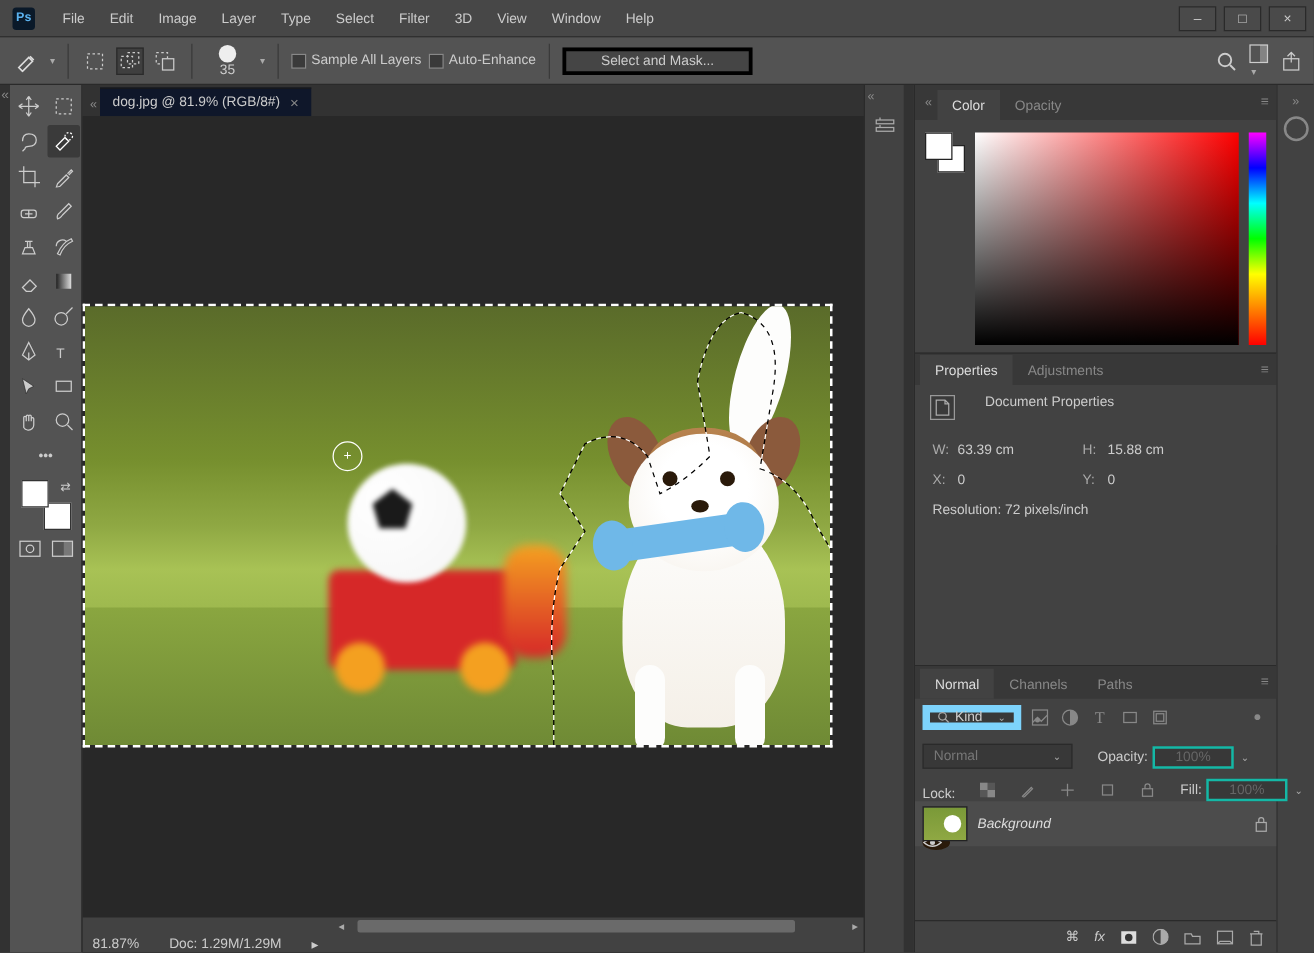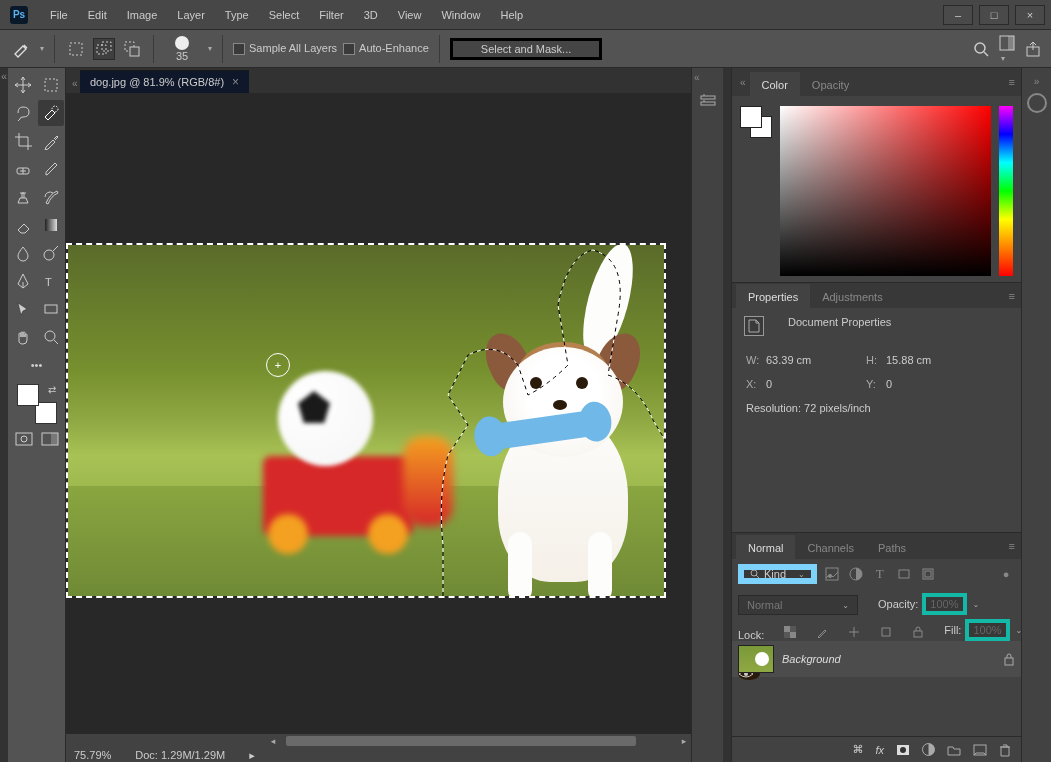--- a/index.html
+++ b/index.html
@@ -88,21 +88,21 @@
   .pheader{display:flex;align-items:flex-start;gap:24px;padding:8px 12px;font-size:12px;color:#ddd}
   .doc-icon{width:20px;height:20px;border:1px solid #999;background:#3a3a3a;display:flex;align-items:center;justify-content:center}
   .spacer{flex:1}
   .layers{border-top:1px solid #2a2a2a;background:#424242}
   .lrow1{height:30px;display:flex;align-items:center;padding:0 6px;gap:6px}
   .kind{height:20px;background:#383838;border:6px solid #7dd3fc;padding:0 6px;display:flex;align-items:center;gap:4px}
   .ficon{width:18px;height:18px;display:flex;align-items:center;justify-content:center;color:#888}
   .lrow2{height:26px;display:flex;align-items:flex-end;padding:0 6px;gap:20px;color:#888}
   .blend{height:20px;background:#383838;border:1px solid #2a2a2a;padding:0 8px;display:flex;align-items:center;flex:0 0 120px}
   .opct{display:flex;align-items:center;gap:4px}
-  .opv{background:#383838;border:4px solid #14b8a6;padding:1px 4px;color:#666}
+  .opv{background:#383838;border:2px solid #14b8a6;padding:1px 16px;color:#666}
   .layer{height:36px;background:#4c4c4c;display:flex;align-items:center;padding:0 6px;gap:8px}
   .eye{width:22px;text-align:center}
   .thumb{width:36px;height:28px;border:1px solid #222;background:linear-gradient(#7a9938,#8fa843);position:relative;overflow:hidden}
   .thumb::after{content:"";position:absolute;width:14px;height:14px;background:#fff;border-radius:50%;right:4px;top:6px}
   .layer-name{font-style:italic;color:#ddd}
   .lock-r{margin-left:auto;color:#888}
   .layer-foot{position:absolute;bottom:0;left:0;right:0;height:26px;border-top:1px solid #2a2a2a;display:flex;align-items:center;justify-content:flex-end;gap:12px;padding:0 10px;color:#888}
   .dock{width:30px;background:#424242;border-left:1px solid #2a2a2a;padding-top:8px;display:flex;flex-direction:column;align-items:center}
   .dock .cc{width:20px;height:20px;border:2px solid #888;border-radius:50%}
   svg{display:block}
@@ -385,21 +385,21 @@
           <path d="M375 355 L375 300 Q370 250 380 210 L400 180 L380 150 L400 110 Q430 95 450 120 L460 150 Q480 140 500 120 L490 60 Q500 10 525 5 Q560 15 550 70 L540 130 Q570 140 585 175 L600 200 L600 355 Z" fill="none" stroke="#000" stroke-dasharray="4 4" stroke-dashoffset="4" stroke-width="1"></path>
         </svg>
       </div>
       <div class="cursor-ring">+</div>
       <div class="scroll-x">
         <div class="scroll-btn" style="margin-left:200px">◂</div>
         <div class="scroll-thumb" style="left:220px;width:350px"></div>
         <div class="scroll-btn" style="margin-left:auto">▸</div>
       </div>
       <div class="status">
-        <span>75.79%</span>
+        <span>81.87%</span>
         <span>Doc: 1.29M/1.29M</span>
         <span>▸</span>
       </div>
     </div>
   </div>
 
   <div class="mtray">
     <div style="color:#888;font-size:10px;align-self:flex-start;margin-left:2px">«</div>
     <div class="tb">
         <svg width="20" height="20">

